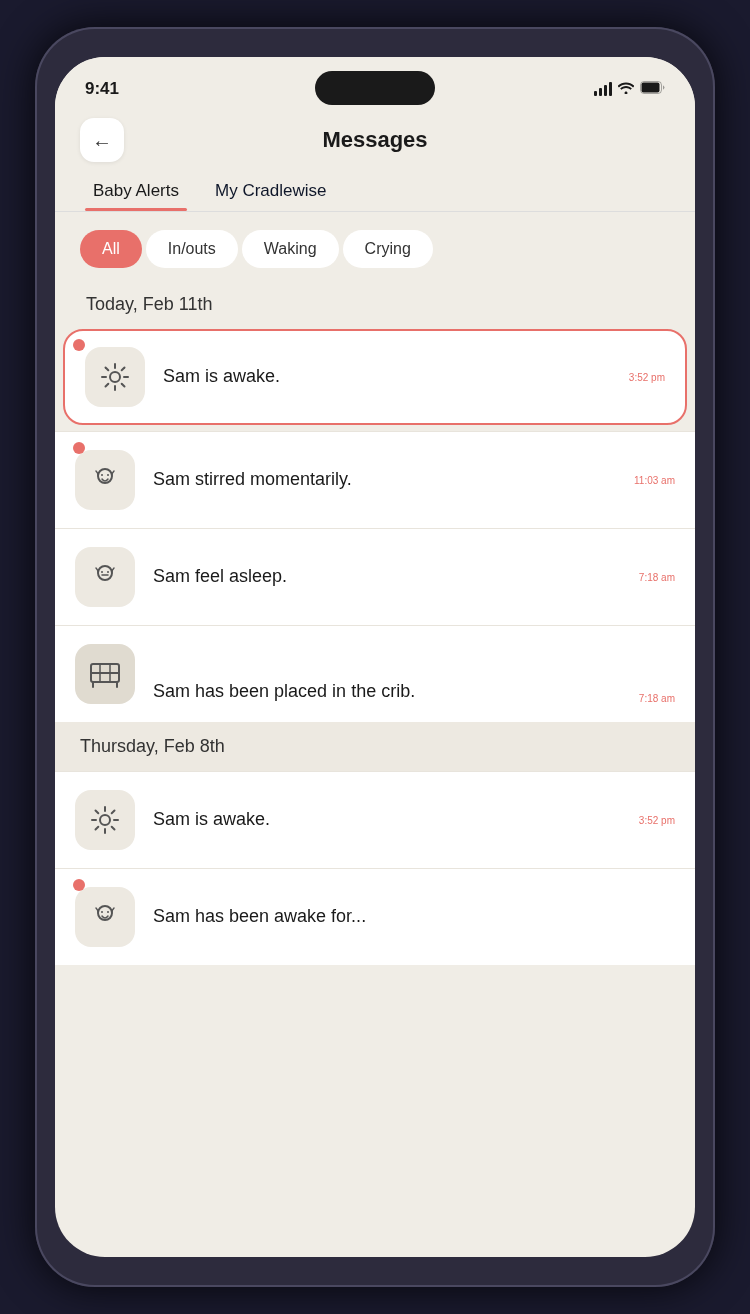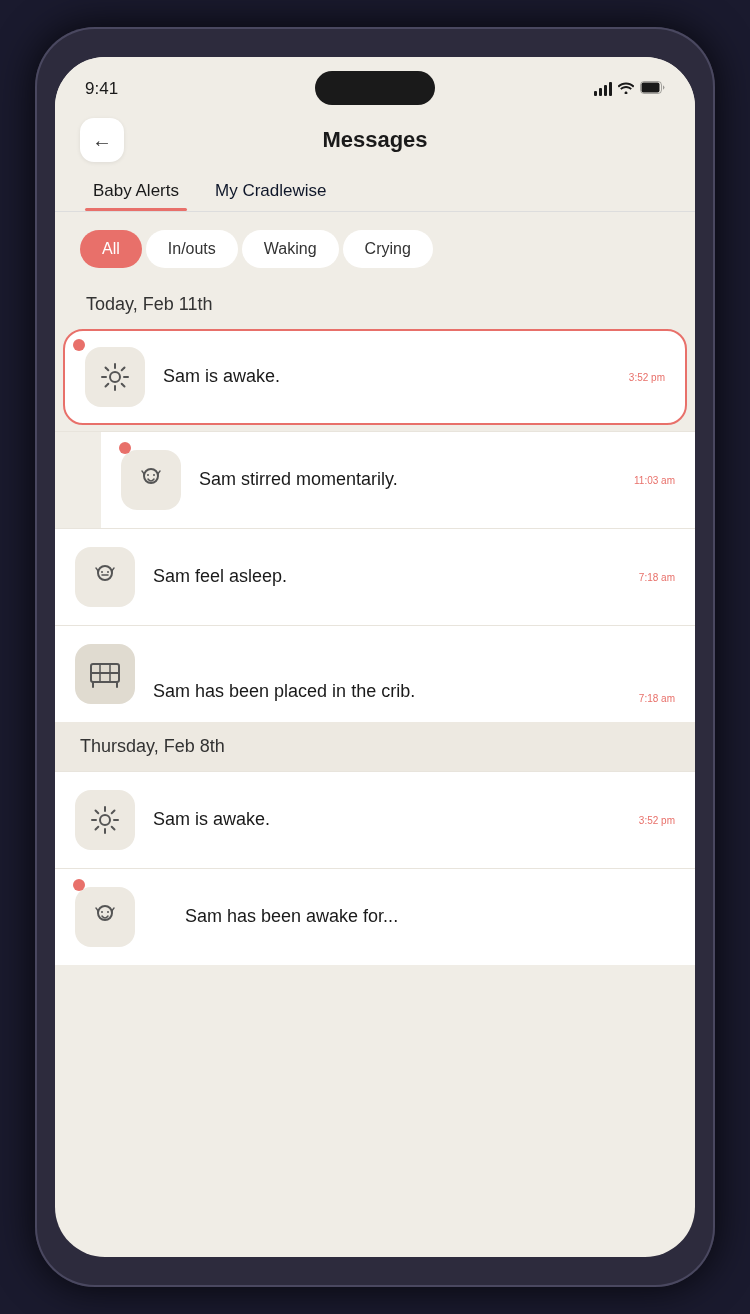--- a/index.html
+++ b/index.html
@@ -41,21 +41,21 @@
       display: flex;
       justify-content: space-between;
       align-items: center;
       padding: 14px 30px 0;
       height: 50px;
       background: #f0ede6;
     }
 
     .status-time {
       font-size: 17px;
-      font-weight: 400;
+      font-weight: 700;
       color: #1a1a1a;
     }
 
     .status-icons {
       display: flex;
       align-items: center;
       gap: 6px;
     }
 
     
@@ -348,21 +348,21 @@
               <line x1="8.3" y1="21.7" x2="5.5" y2="24.5" stroke="#555" stroke-width="2" stroke-linecap="round"></line>
             </svg>
           </div>
           <span class="message-text" style="flex:1;">Sam is awake.</span>
           <span class="message-time">3:52 pm</span>
         </div>
       </div>
 
       <div class="divider-line"></div>
 
-      <div style="position:relative;margin-left:46px;">
+      <div style="position:relative;">
         <div style="position:absolute; top:10px; left:18px; width:12px; height:12px; background:#e8706a; border-radius:50%; z-index:2;"></div>
         <div style="display:flex; align-items:center; padding:18px 20px; background:white;">
           <div class="icon-box">
             <svg width="30" height="30" viewBox="0 0 30 30" fill="none" xmlns="http://www.w3.org/2000/svg">
               <circle cx="15" cy="11" r="7" stroke="#555" stroke-width="2"></circle>
               <circle cx="12" cy="10" r="1" fill="#555"></circle>
               <circle cx="18" cy="10" r="1" fill="#555"></circle>
               <path d="M12 14 C12 14 13.5 16 15 16 C16.5 16 18 14 18 14" stroke="#555" stroke-width="1.5" stroke-linecap="round" fill="none"></path>
               <path d="M8 10 C8 8 6 6 6 6" stroke="#555" stroke-width="1.5" stroke-linecap="round"></path>
               <path d="M22 10 C22 8 24 6 24 6" stroke="#555" stroke-width="1.5" stroke-linecap="round"></path>
@@ -437,21 +437,21 @@
           <div class="icon-box">
             <svg width="30" height="30" viewBox="0 0 30 30" fill="none" xmlns="http://www.w3.org/2000/svg">
               <circle cx="15" cy="11" r="7" stroke="#555" stroke-width="2"></circle>
               <circle cx="12" cy="10" r="1" fill="#555"></circle>
               <circle cx="18" cy="10" r="1" fill="#555"></circle>
               <path d="M12 14 C12 14 13.5 16 15 16 C16.5 16 18 14 18 14" stroke="#555" stroke-width="1.5" stroke-linecap="round" fill="none"></path>
               <path d="M8 10 C8 8 6 6 6 6" stroke="#555" stroke-width="1.5" stroke-linecap="round"></path>
               <path d="M22 10 C22 8 24 6 24 6" stroke="#555" stroke-width="1.5" stroke-linecap="round"></path>
             </svg>
           </div>
-          <span class="message-text" style="flex:1;margin-left:32px;">Sam has been awake for...</span>
+          <span class="message-text" style="flex:1;">Sam has been awake for...</span>
         </div>
       </div>
 
     </div>
 
     <div class="bottom-space"></div>
   </div>
 </div>
 
 </body></html>

